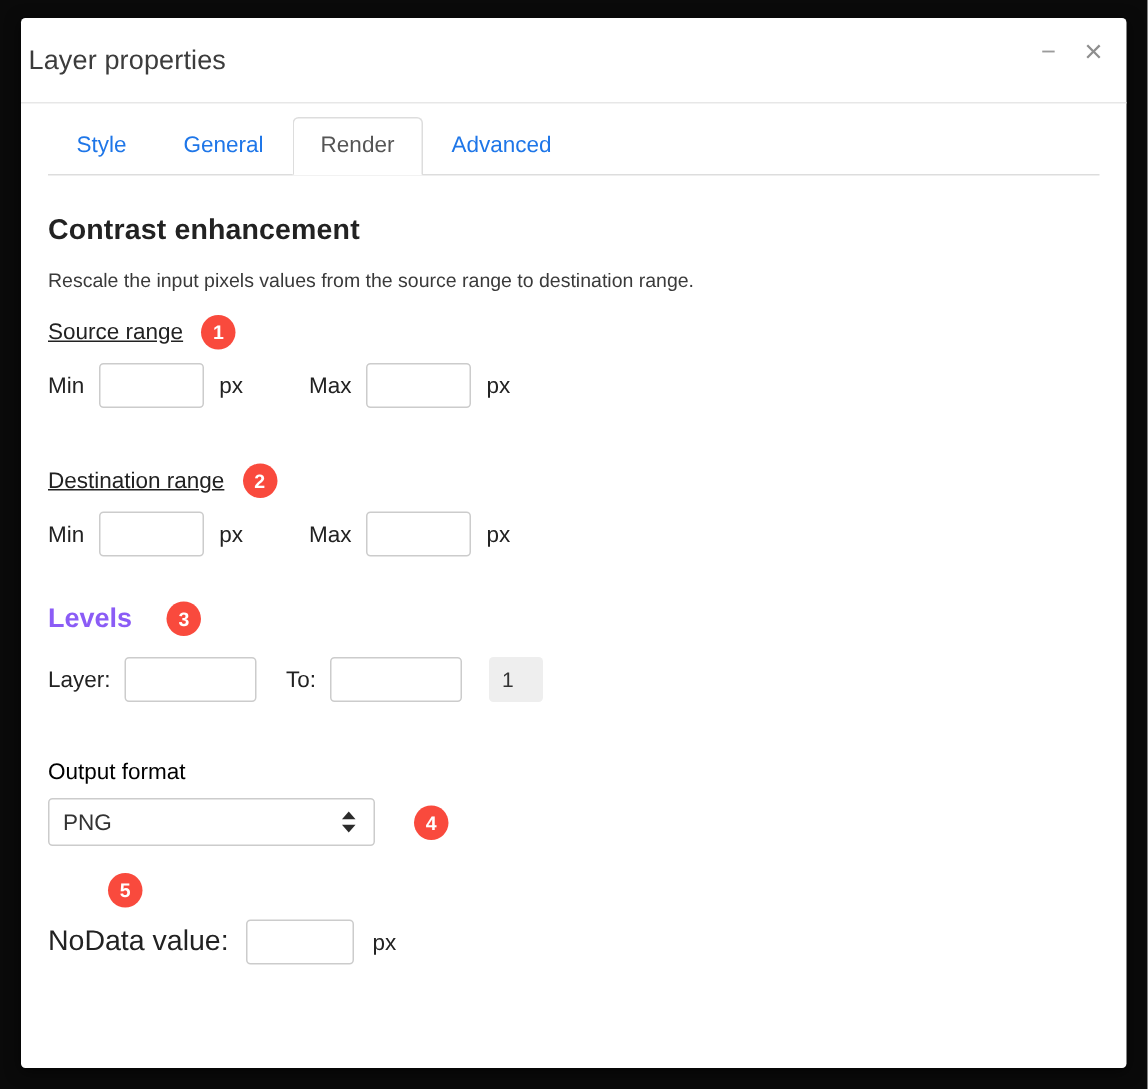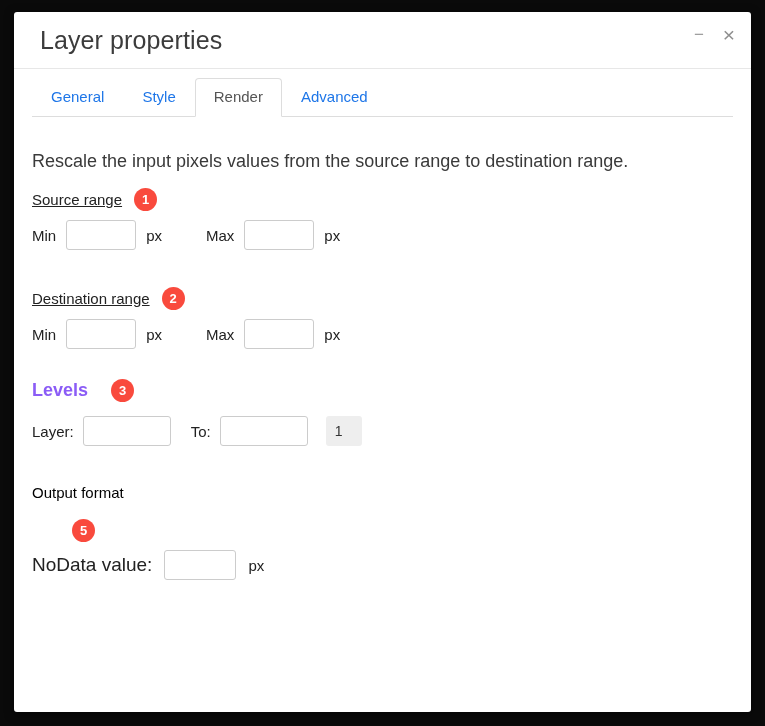--- a/index.html
+++ b/index.html
@@ -32,24 +32,24 @@
   
   #titlebar {
     height: 56px;
     flex: 0 0 56px;
     position: relative;
     border-bottom: 1px solid #e7e7e7;
     display: flex;
     align-items: center;
   }
   #dialog-title {
-    font-size: 25px;
+    font-size: 18px;
     color: #3c3c3c;
     font-weight: normal;
-    margin-left: 26px;
+    margin-left: 5px;
     letter-spacing: 0.1px;
   }
   .winbtns {
     position: absolute;
     right: 14px;
     top: 14px;
     display: flex;
     align-items: center;
     gap: 14px;
   }
@@ -114,21 +114,21 @@
   }
 
   h2.section {
     font-size: 19px;
     color: #222222;
     font-weight: bold;
     margin: 6px 0 0 0;
     letter-spacing: 0.1px;
   }
   p.desc {
-    font-size: 18px;
+    font-size: 13px;
     color: #3a3a3a;
     margin: 14px 0 0 0;
   }
 
   .label-row {
     display: flex;
     align-items: center;
     margin-top: 16px;
     height: 22px;
   }
@@ -272,28 +272,29 @@
 
   <div id="titlebar">
     <div id="dialog-title">Layer properties</div>
     <div class="winbtns">
       <div class="winbtn minimize">−</div>
       <div class="winbtn close">×</div>
     </div>
   </div>
 
   <div id="tabstrip">
+    <div class="tab">Style</div>
     <div class="tab">General</div>
-    <div class="tab">Style</div>
     <div class="tab active">Render</div>
     <div class="tab">Advanced</div>
   </div>
 
   <div id="body">
 
+    <h2 class="section">Contrast enhancement</h2>
     <p class="desc">Rescale the input pixels values from the source range to destination range.</p>
 
     <div class="label-row">
       <span class="lbl">Source range</span>
       <span class="badge" style="margin-left:12px;">1</span>
     </div>
     <div class="field-row">
       <span class="flabel">Min</span>
       <input class="txt" style="width: 70px; margin-left: 10px;" value="">
       <span class="unit" style="margin-left:10px;">px</span>
@@ -322,20 +323,34 @@
     <div class="field-row" style="margin-top:14px;">
       <span class="flabel">Layer:</span>
       <input class="txt" style="width: 88px; margin-left: 9px;" value="">
       <span class="flabel" style="margin-left:20px;">To:</span>
       <input class="txt" style="width: 88px; margin-left: 9px;" value="">
       <span class="greybox" style="margin-left:18px;">1</span>
     </div>
 
     <div style="margin-top:37px;">
       <div style="font-size:15px;color:#000000;">Output format</div>
+      <div style="display:flex;align-items:center;margin-top:9px;">
+        <div class="selwrap">
+          <select class="sel">
+            <option>PNG</option>
+          </select>
+          <span class="selarrows">
+            <svg width="11" height="16" viewBox="0 0 11 16">
+              <polygon points="5.5,1 10,6.2 1,6.2" fill="#2b2b2b"></polygon>
+              <polygon points="5.5,15 10,9.8 1,9.8" fill="#2b2b2b"></polygon>
+            </svg>
+          </span>
+        </div>
+        <span class="badge" style="margin-left:26px;">4</span>
+      </div>
     </div>
 
     <div style="margin-top:18px;">
       <div style="height:24px;padding-left:40px;box-sizing:border-box;">
         <span class="badge">5</span>
       </div>
       <div style="display:flex;align-items:center;margin-top:7px;">
         <span style="font-size:19px;color:#222222;">NoData value:</span>
         <input class="txt" style="width: 72px; margin-left: 12px;" value="">
         <span class="unit" style="margin-left:12px;">px</span>

